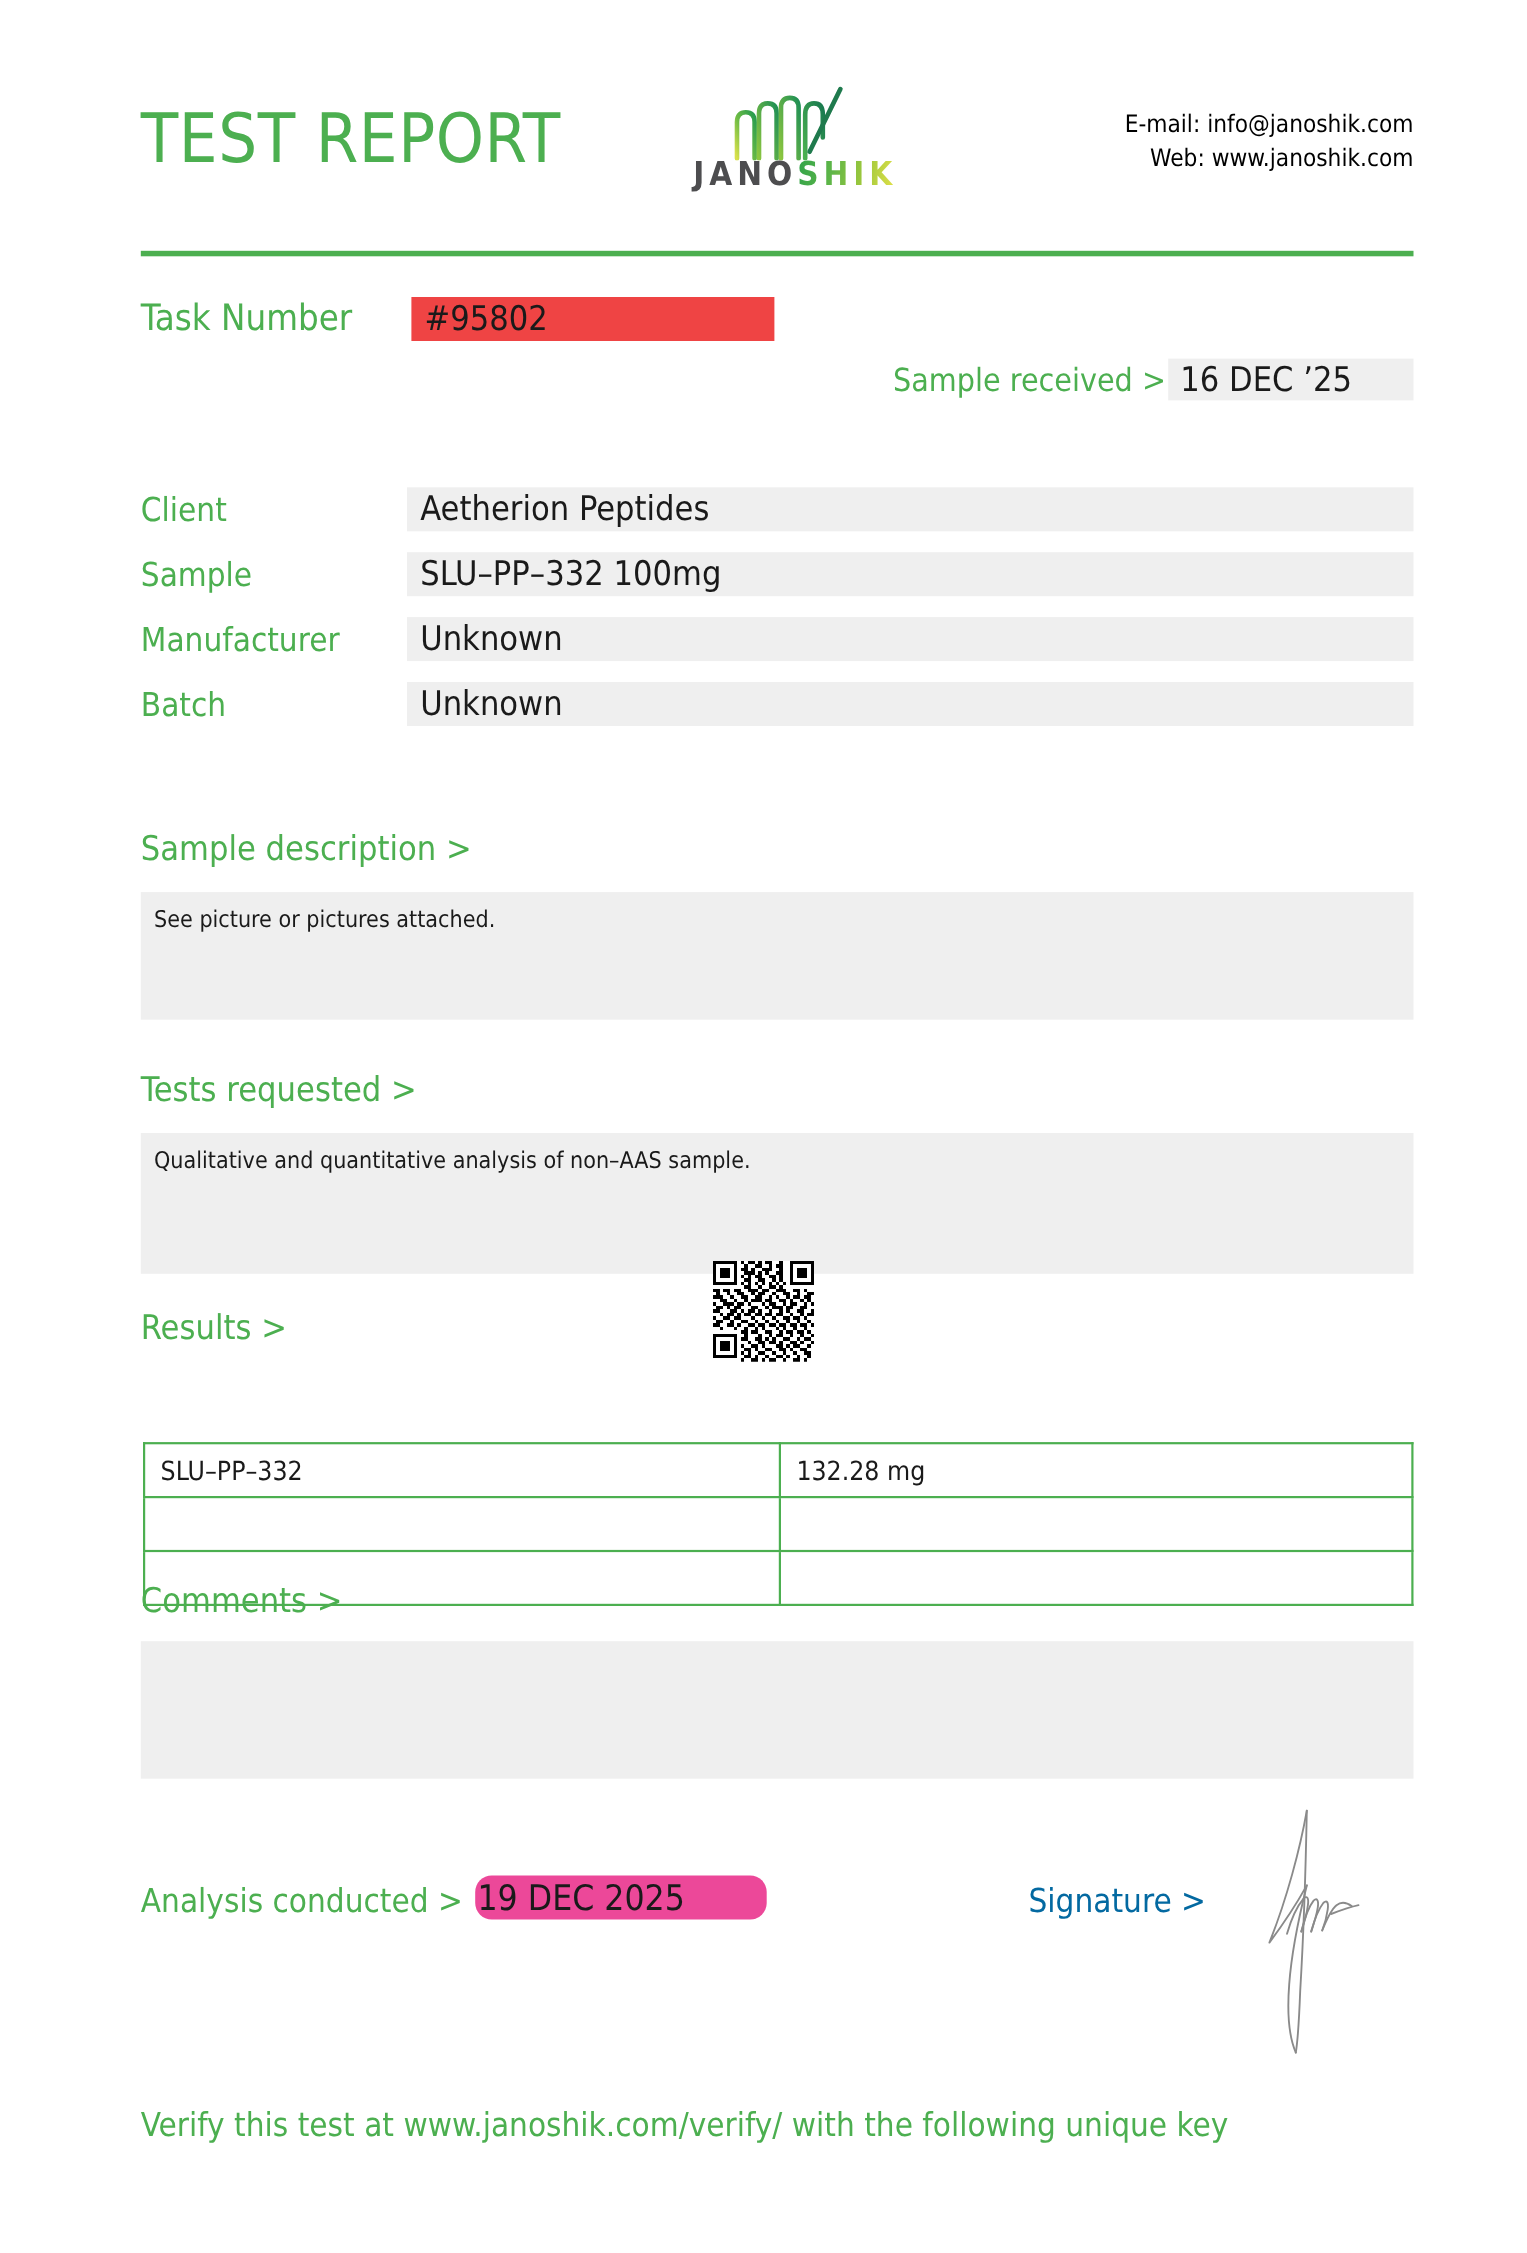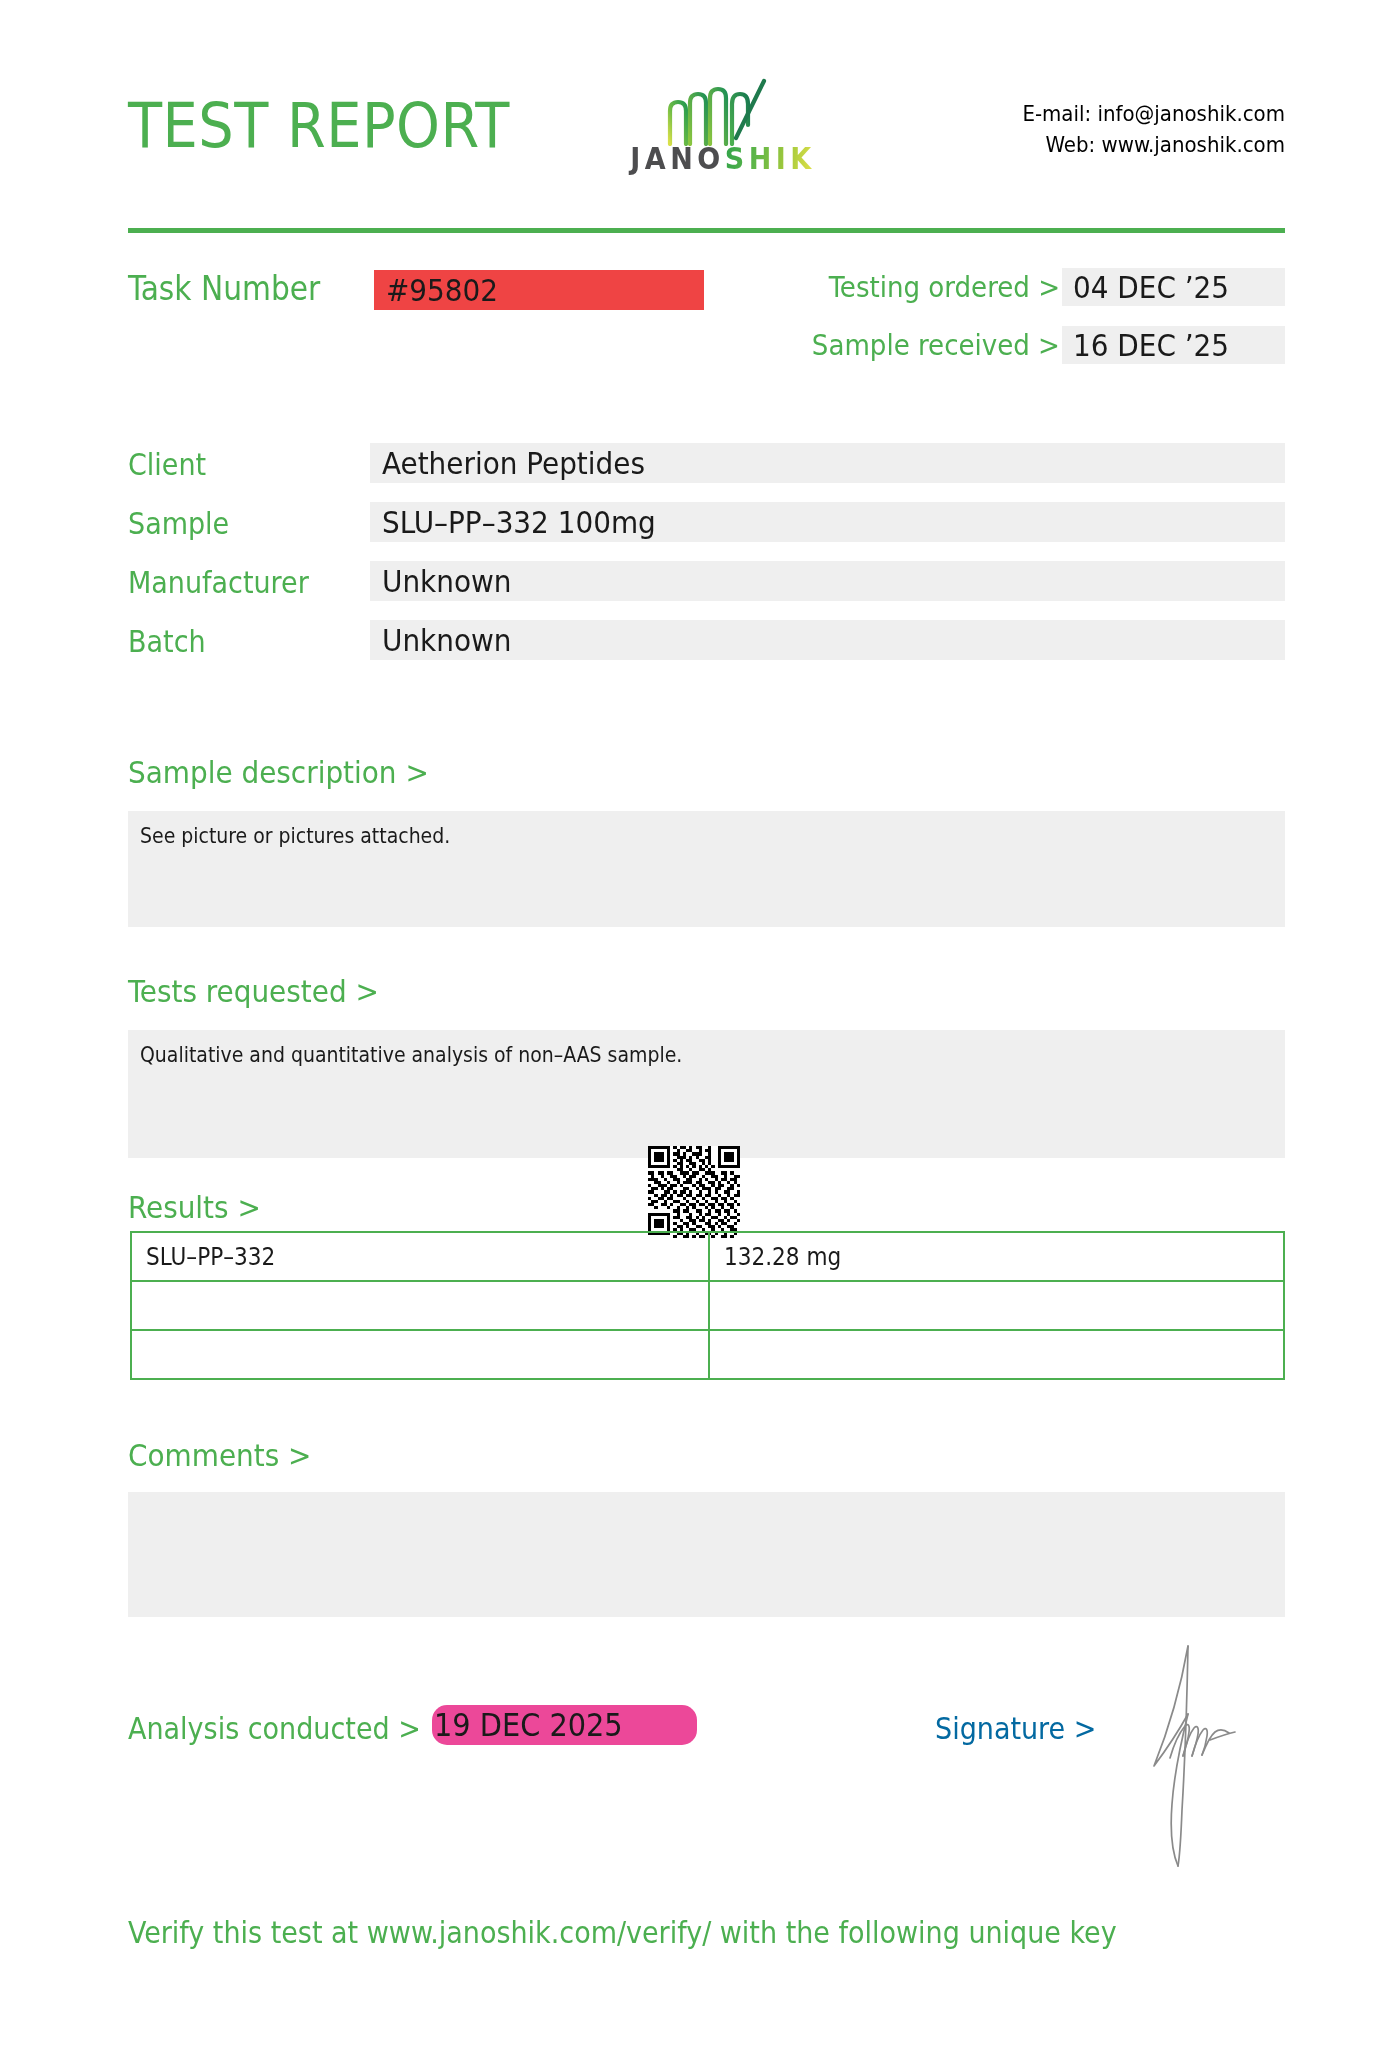--- a/index.html
+++ b/index.html
@@ -179,21 +179,21 @@
     color: #1a1a1a;
     font-size: 21px;
     line-height: 30px;
     padding: 10px 23px 0 12px;
     box-sizing: border-box;
   }
 
   
   .res-table {
     position: absolute;
-    left: 130px; top: 1231px;
+    left: 130px; top: 1311px;
     width: 1155px;
     border-collapse: collapse;
     table-layout: fixed;
     border-radius: 15px;
   }
   .res-table td {
     border: 2px solid #4caf50;
     height: 47px;
     font-size: 24px;
     color: #1a1a1a;
@@ -310,24 +310,20 @@
       <div>E-mail: info@janoshik.com</div>
       <div>Web: www.janoshik.com</div>
     </div>
   </div>
 
   <div class="rule"></div>
 
   <div class="task-label">Task Number</div>
   <div class="task-value">#95802</div>
 
-  <div class="date-row" id="dr1">
-    <div class="d-label">Testing ordered  &gt;</div>
-    <div class="date-box">04 DEC ’25</div>
-  </div>
   <div class="date-row" id="dr2">
     <div class="d-label">Sample received &gt;</div>
     <div class="date-box">16 DEC ’25</div>
   </div>
 
   <div class="info-row" style="top:443px">
     <div class="info-label">Client</div>
     <div class="info-value">Aetherion Peptides</div>
   </div>
   <div class="info-row" style="top:502px">

